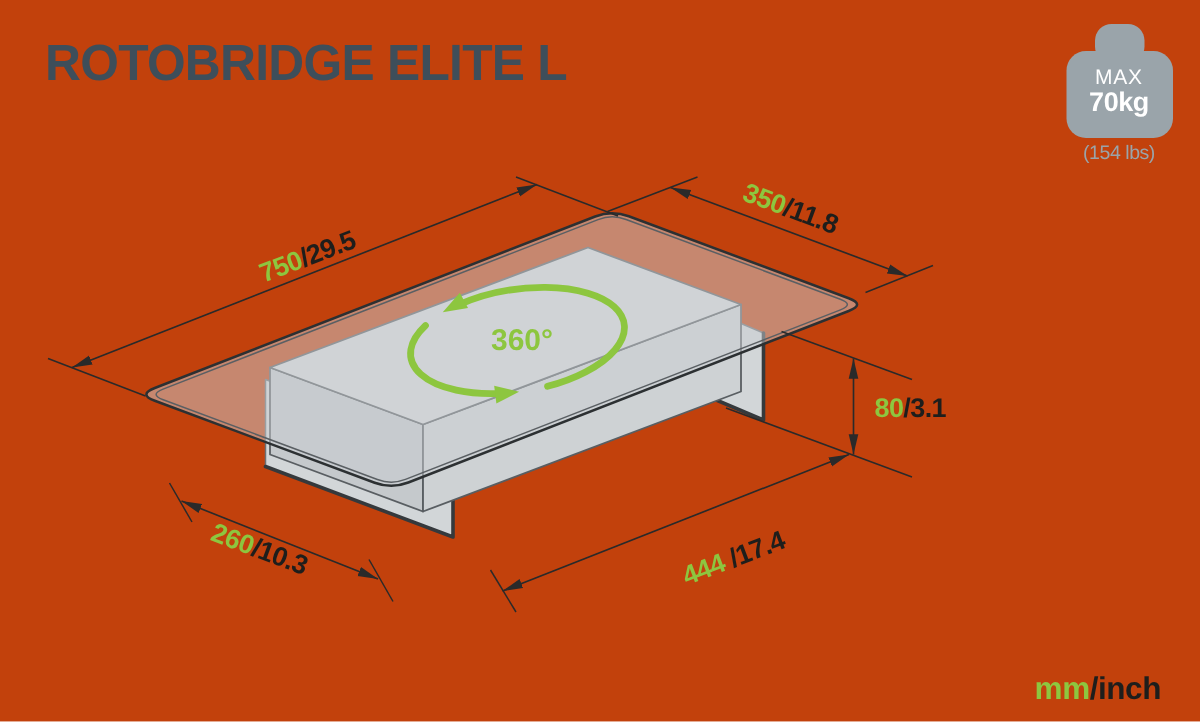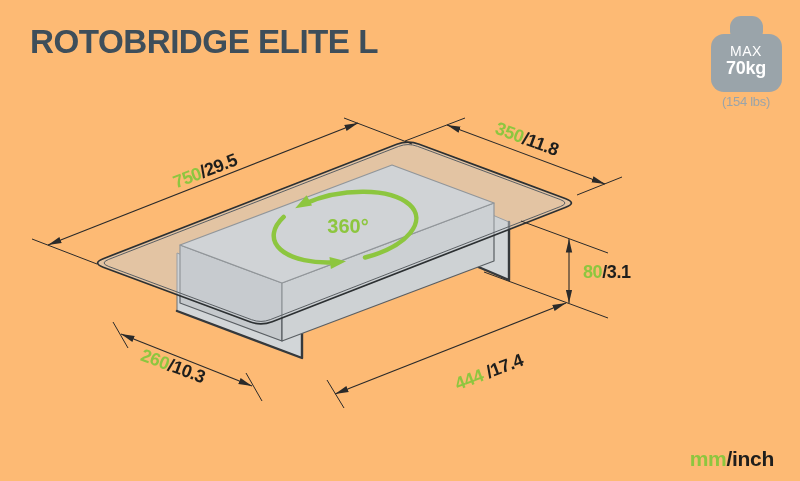--- a/index.html
+++ b/index.html
@@ -3,21 +3,21 @@
 <meta charset="utf-8">
 <style>
   :root{
     --accent-green:#8dc63f;
     --title-slate:#3e4e5a;
     --badge-gray:#9aa4aa;
     --line-dark:#2a2a2a;
     --text-dark:#1e1e1c;
   }
   html,body{margin:0;padding:0;background:#ffffff;}
-  .stage{position:relative;width:800px;height:481px;background:#fdba74;overflow:hidden;
+  .stage{position:relative;width:800px;height:481px;background:#c2410c;overflow:hidden;
          font-family:"Liberation Sans",sans-serif;}
   svg{position:absolute;left:0;top:0;}
   text{font-family:"Liberation Sans",sans-serif;}
   .title-text{font-weight:bold;font-size:34px;fill:var(--title-slate);letter-spacing:-0.5px;}
   .dim-label{font-weight:bold;font-size:18px;letter-spacing:-0.4px;}
   .dim-label .g{fill:var(--accent-green);}
   .dim-label .d{fill:var(--text-dark);}
   .dim{stroke:var(--line-dark);stroke-width:1.1;fill:none;}
   .ext{stroke:var(--line-dark);stroke-width:1;fill:none;}
   .glass-outer{fill:rgba(201,206,209,0.5);stroke:#2c3032;stroke-width:1.7;stroke-linejoin:round;}

